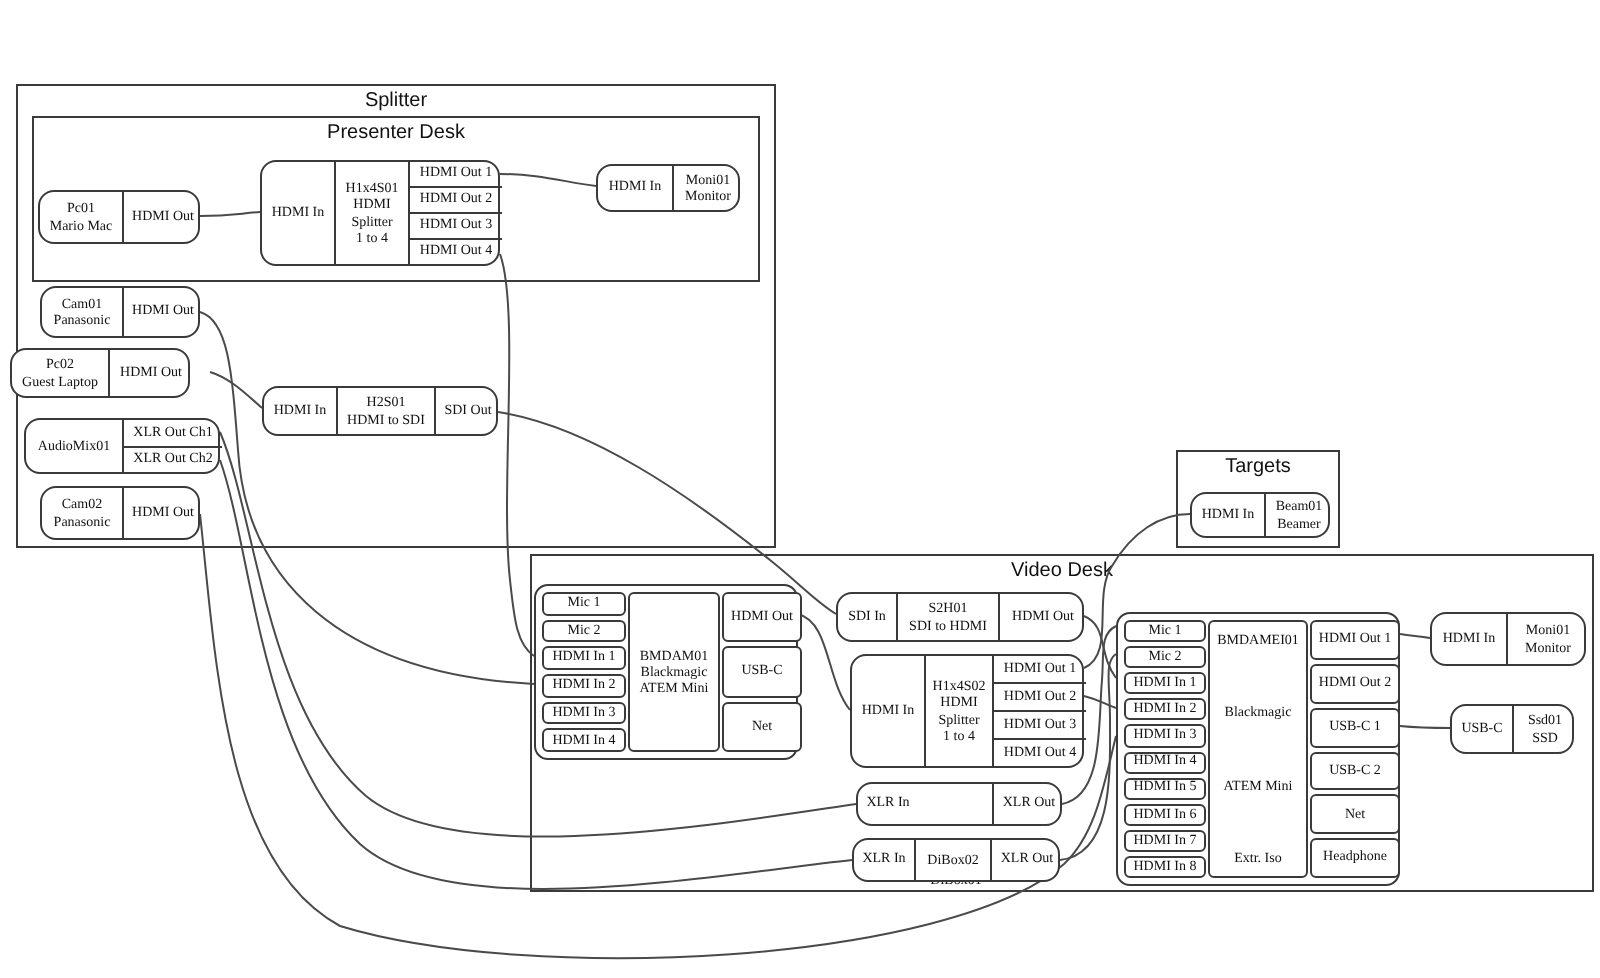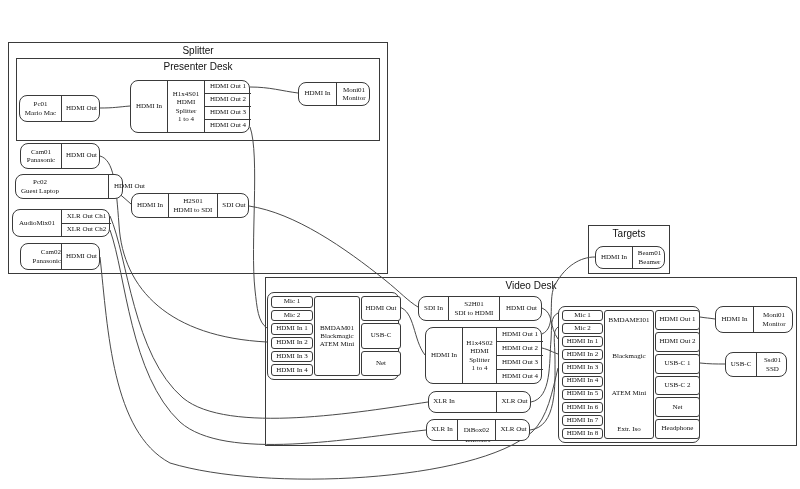--- a/index.html
+++ b/index.html
@@ -118,40 +118,40 @@
       </div>
       <div class="node plain" style="left: 20px; top: 143px; width: 80px; height: 26px;">
         <div class="col label-col" style="width: 40px; flex: 0 0 40px;">
           <div class="label-line">Cam01</div>
           <div class="label-line">Panasonic</div>
         </div>
         <div class="col ports" style="width: 40px; flex: 0 0 40px;">
           <div class="port">HDMI Out</div>
         </div>
       </div>
-      <div class="node plain" style="left: 15px; top: 174px; width: 108px; height: 25px; gap: 44px;">
+      <div class="node plain" style="left: 5px; top: 174px; width: 90px; height: 25px;">
         <div class="col label-col" style="width: 48px; flex: 0 0 48px;">
           <div class="label-line">Pc02</div>
           <div class="label-line">Guest Laptop</div>
         </div>
         <div class="col ports" style="width: 42px; flex: 0 0 42px;">
           <div class="port">HDMI Out</div>
         </div>
       </div>
       <div class="node plain" style="left: 12px; top: 209px; width: 98px; height: 28px;">
         <div class="col label-col" style="width: 48px; flex: 0 0 48px;">
           <div class="label-line">AudioMix01</div>
         </div>
         <div class="col ports" style="width: 50px; flex: 0 0 50px;">
           <div class="port">XLR Out Ch1</div>
           <div class="port">XLR Out Ch2</div>
         </div>
       </div>
       <div class="node plain" style="left: 20px; top: 243px; width: 80px; height: 27px;">
-        <div class="col label-col" style="width: 40px; flex: 0 0 40px; text-align: right;">
+        <div class="col label-col" style="width: 40px; flex: 0 0 40px;">
           <div class="label-line">Cam02</div>
           <div class="label-line">Panasonic</div>
         </div>
         <div class="col ports" style="width: 40px; flex: 0 0 40px;">
           <div class="port">HDMI Out</div>
         </div>
       </div>
       <div class="node plain" style="left: 131px; top: 193px; width: 118px; height: 25px;">
         <div class="col ports" style="width: 36px; flex: 0 0 36px;">
           <div class="port">HDMI In</div>

